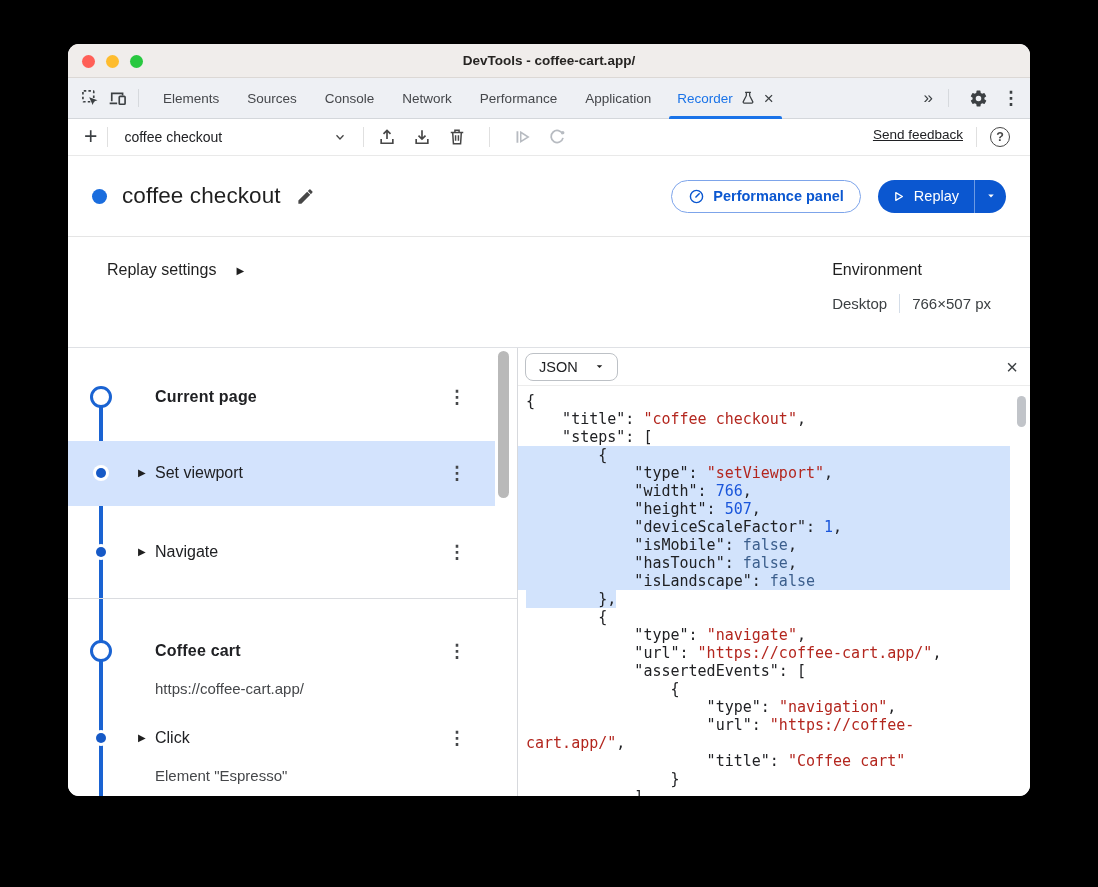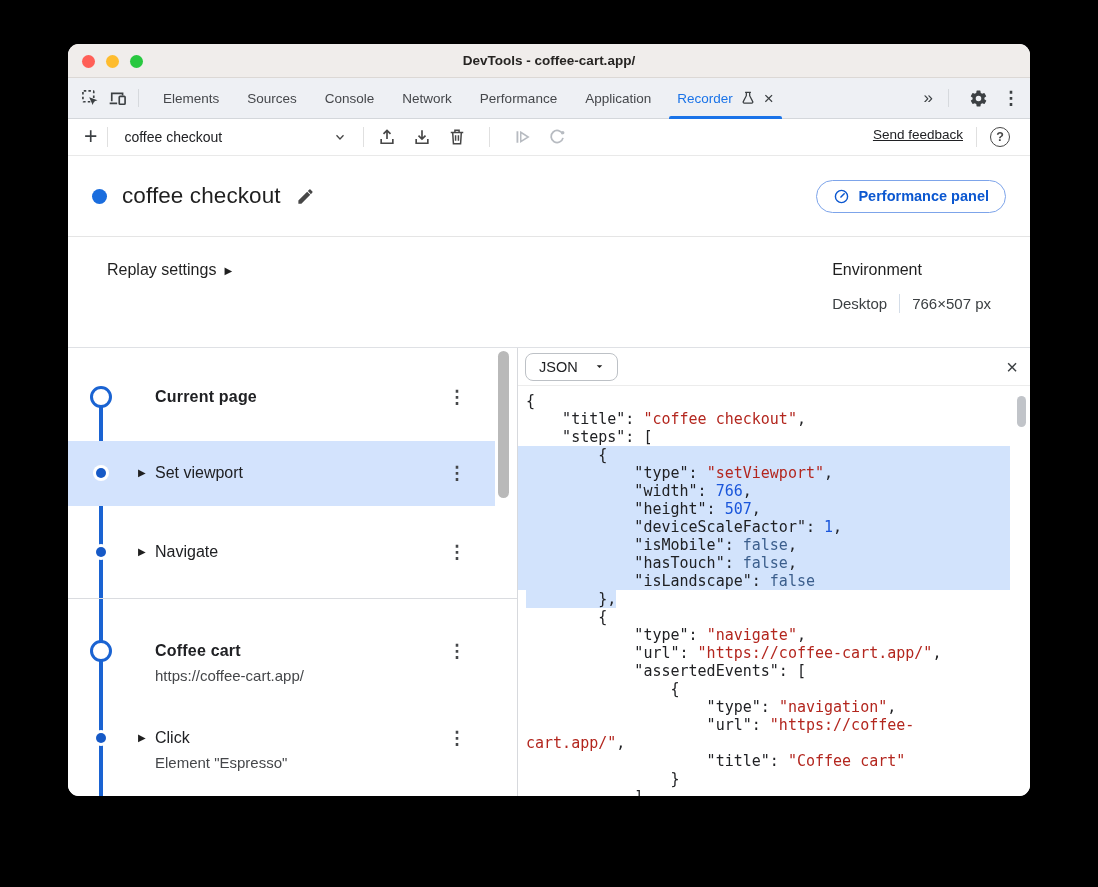--- a/index.html
+++ b/index.html
@@ -64,21 +64,21 @@
   .replay-btn { display:flex; align-items:stretch; height:33px; border-radius:17px; overflow:hidden; background:#0b57d0; }
   .replay-main { display:flex; align-items:center; gap:9px; padding:0 15px 0 14px;
                  color:#fff; font-size:14.5px; font-weight:500; }
   .replay-divider { width:1px; background:rgba(255,255,255,.4); margin:0; }
   .replay-caret { display:flex; align-items:center; justify-content:center; width:31px; color:#fff; }
 
   
   .settings { height:110px; flex:0 0 110px; background:#fff; display:flex; padding:24px 39px 0 39px; }
   .set-col { display:flex; flex-direction:column; gap:15px; }
   .set-col.right { margin-left:auto; align-items:flex-start; }
-  .set-heading { font-size:16px; color:#1f1f1f; display:flex; align-items:center; gap:8px; }
+  .set-heading { font-size:16px; color:#1f1f1f; display:flex; align-items:center; gap:20px; }
   .set-caret { font-size:10px; color:#1f1f1f; }
   .set-row { display:flex; align-items:center; font-size:15px; color:#3c4043; }
   .set-vsep { width:1px; height:19px; background:#d4dde8; margin:0 12px; }
 
   
   .content { flex:1 1 auto; display:flex; border-top:1px solid #dfe1e5; min-height:0; }
 
   
   .steps-panel { position:relative; width:449px; flex:0 0 449px; overflow:hidden; background:#fff; }
   .timeline { position:absolute; left:31px; top:49px; bottom:0; width:4px; background:#1a63d2; }
@@ -86,21 +86,21 @@
   .step-row.selected { background:#d3e3fd; }
   .marker-ring { position:absolute; width:22px; height:22px; border:3.5px solid #1a63d2;
                  background:#fff; border-radius:50%; left:22px; }
   .marker-dot-wrap { position:absolute; width:16px; height:16px; background:#fff; border-radius:50%;
                      left:25px; display:flex; align-items:center; justify-content:center; }
   .marker-dot { width:10px; height:10px; background:#1659c6; border-radius:50%; }
   .row-tri { position:absolute; left:70px; font-size:10px; color:#1f1f1f; }
   .row-text { position:absolute; left:87px; }
   .row-label { font-size:16px; color:#202124; line-height:21px; }
   .row-label.bold { font-weight:bold; letter-spacing:.2px; }
-  .row-sub { font-size:15px; color:#45474a; line-height:21px; margin-top:4px; }
+  .row-sub { font-size:15px; color:#45474a; line-height:21px; margin-top:17px; }
   .row-kebab { position:absolute; left:380px; font-size:18px; font-weight:600; color:#45474a; line-height:1; }
   .group-divider { position:absolute; left:0; width:449px; height:1px; background:#dadce0; }
   .steps-scrollbar { position:absolute; left:430px; top:3px; width:11px; height:147px;
                      background:#b9b9b9; border-radius:6px; }
 
   .vsep { width:1px; flex:0 0 1px; background:#d7d9dd; }
 
   
   .json-panel { position:relative; flex:1 1 auto; background:#fff; display:flex; flex-direction:column; min-width:0; }
   .json-header { height:38px; flex:0 0 38px; display:flex; align-items:center; padding:0 12px 0 7px;
@@ -233,20 +233,34 @@
           </svg>
       </span>
       <div class="hdr-right">
         <button class="perf-btn">
           <svg width="17" height="17" viewBox="0 0 24 24" fill="none">
             <circle cx="12" cy="12" r="8.6" stroke="#0b57d0" stroke-width="2"></circle>
             <path d="M11.2 12.8l4.6-4.6" stroke="#0b57d0" stroke-width="2.2" stroke-linecap="round"></path>
           </svg>
           <span>Performance panel</span>
         </button>
+        <div class="replay-btn">
+          <span class="replay-main">
+            <svg width="13" height="13" viewBox="0 0 24 24" fill="none">
+                <path d="M7 4.8l12.2 7.2L7 19.2z" stroke="#fff" stroke-width="2.4" stroke-linejoin="round"></path>
+              </svg>
+            <span>Replay</span>
+          </span>
+          <span class="replay-divider"></span>
+          <span class="replay-caret">
+            <svg width="12" height="12" viewBox="0 0 24 24">
+                <path fill="#fff" d="M6.5 9l5.5 6 5.5-6z"></path>
+              </svg>
+          </span>
+        </div>
       </div>
     </div>
 
     <div class="settings">
       <div class="set-col">
         <div class="set-heading">
           <span>Replay settings</span>
           <span class="set-caret">▶</span>
         </div>
       </div>

